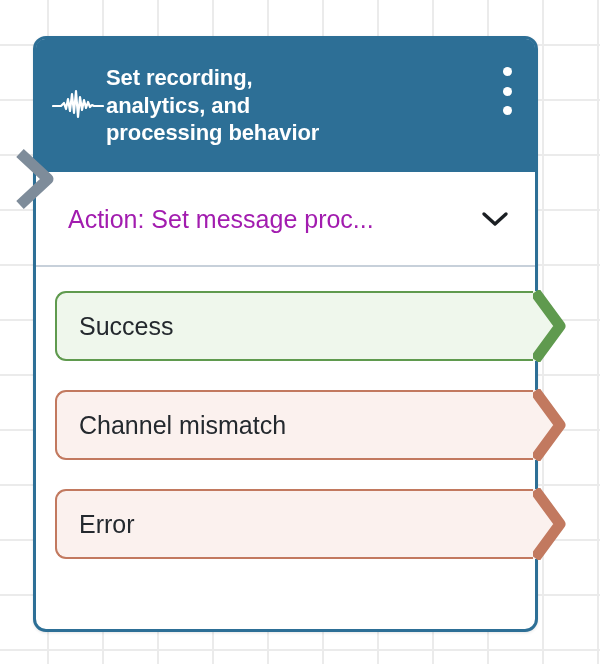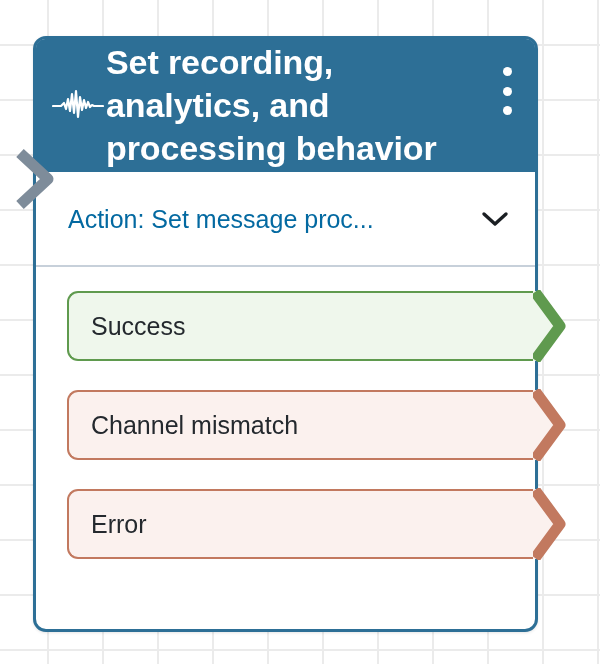--- a/index.html
+++ b/index.html
@@ -58,21 +58,21 @@
     display: flex;
     align-items: center;
     justify-content: center;
     color: #ffffff;
   }
   #node-type-icon svg { display: block; }
 
   #node-title {
     flex: 1;
     color: #ffffff;
-    font-size: 34px;
+    font-size: 22px;
     font-weight: bold;
     line-height: 1.26;
     letter-spacing: -0.1px;
     padding-right: 8px;
     white-space: pre-line;
   }
 
   #node-menu-button {
     position: absolute;
     right: 13px;
@@ -112,21 +112,21 @@
   #action-row {
     height: 93px;
     display: flex;
     align-items: center;
     justify-content: space-between;
     padding: 0 25px 0 32px;
   }
 
   #action-label {
     font-size: 25px;
-    color: #0369a1;
+    color: #a21caf;
     line-height: 1.2;
     white-space: nowrap;
     overflow: hidden;
   }
 
   #action-chevron-icon {
     width: 30px;
     height: 30px;
     display: flex;
     align-items: center;
@@ -142,21 +142,21 @@
   }
 
   
   #branch-list {
     padding-top: 24px;
   }
 
   .branch-row {
     position: relative;
     height: 70px;
-    margin: 0 0 29px 31px;
+    margin: 0 0 29px 19px;
     cursor: pointer;
   }
   .branch-row:last-child { margin-bottom: 0; }
 
   .branch-body {
     position: absolute;
     left: 0;
     top: 0;
     right: 0;
     height: 70px;

